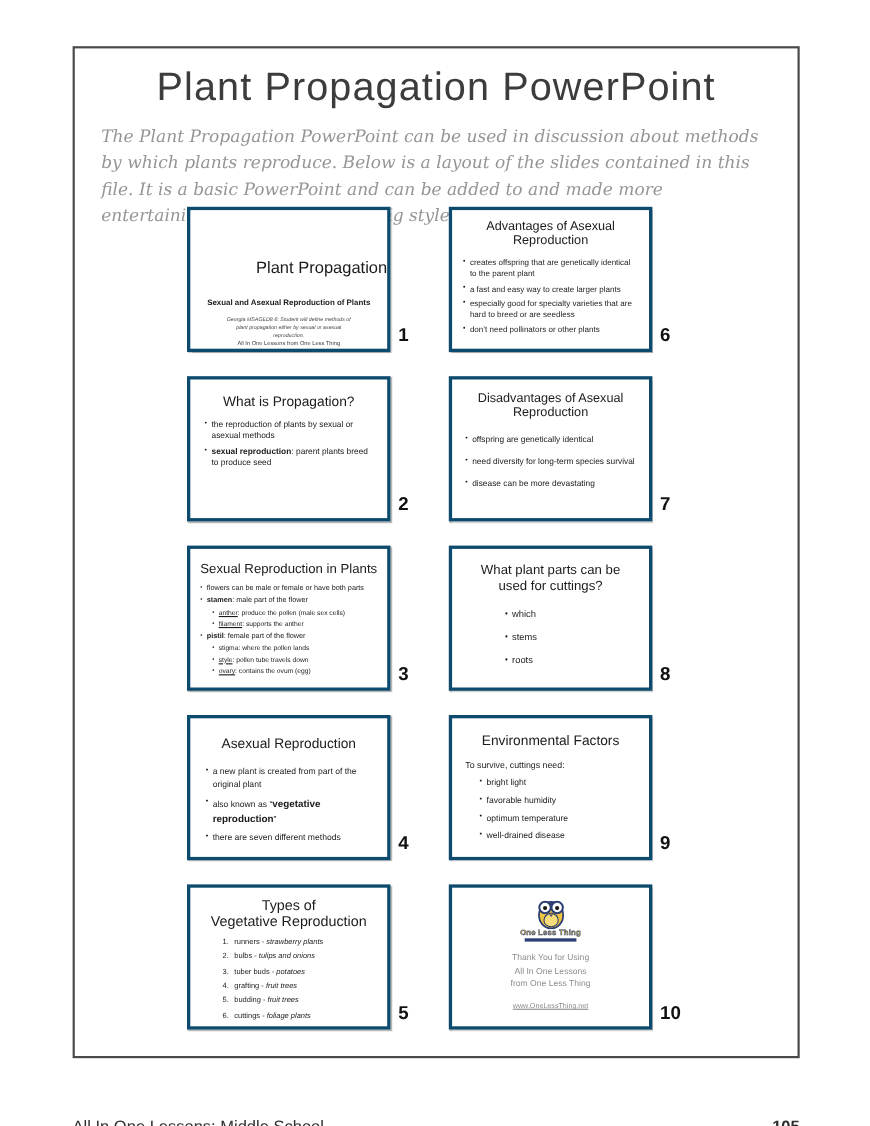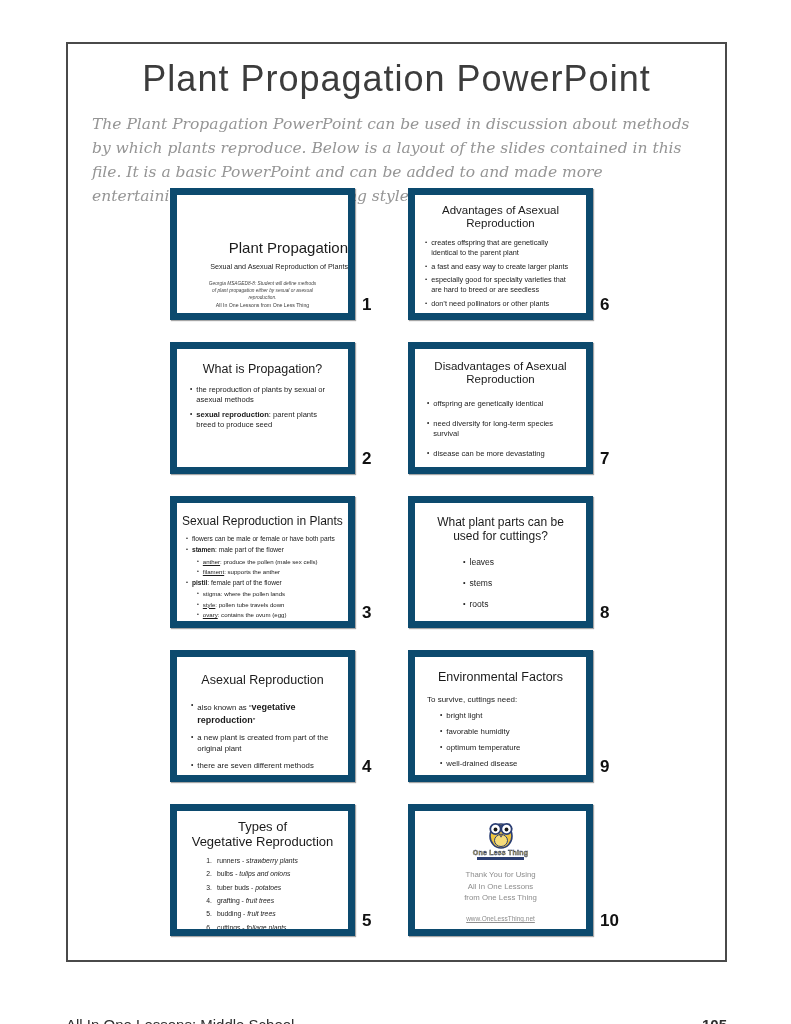--- a/index.html
+++ b/index.html
@@ -21,36 +21,36 @@
   #intro {
     margin:12px 24px 0 24px; font-family:"DejaVu Serif", serif;
     font-style:italic; font-size:15.5px; line-height:1.55; color:#959595;
   }
   
   .col { position:absolute; top:188px; display:flex; flex-direction:column; gap:22px; }
   #col-left  { left:170px; }
   #col-right { left:408px; }
   .cell { display:flex; align-items:flex-end; }
   .slide {
-    width:185px; height:132px; background:#fff; border:7px solid #0c4a6e;
+    width:185px; height:132px; background:#fff; border:3px solid #0c4a6e;
     box-shadow:1px 1px 1px rgba(0,0,0,.35); color:#1b1b1b;
     display:flex; flex-direction:column; overflow:hidden;
   }
   .slide-num { margin-left:7px; margin-bottom:5px; font-size:17px; font-weight:600; color:#111; }
   .slide-title { text-align:center; white-space:pre-line; line-height:1.15; font-weight:400; }
   .list { }
   .item { display:flex; }
   .mark { flex:0 0 auto; margin-right:4px; font-size:.85em; }
   .body { }
   .b { font-weight:bold; }
   .u { text-decoration:underline; }
   .i { font-style:italic; }
   
   .s1 .t-title  { margin-top:44px; font-size:15px; text-align:right; }
-  .s1 .t-sub    { margin-top:6px; font-size:7.2px; font-weight:normal; text-align:right; }
+  .s1 .t-sub    { margin-top:18px; font-size:7.2px; font-weight:bold; text-align:center; }
   .s1 .t-std    { margin-top:9px; font-size:4.8px; font-style:italic; text-align:center;
                   padding:0 30px; color:#454545; line-height:1.5; }
   .s1 .t-credit { margin-top:auto; margin-bottom:13px; font-size:5.2px; text-align:center; color:#3a3a3a; }
   
   .s2 .slide-title { margin-top:13px; font-size:12.5px; }
   .s2 .list { margin-top:9px; padding:0 13px; }
   .s2 .item { font-size:7.6px; line-height:1.3; margin-bottom:5px; }
   
   .s3 .slide-title { margin-top:12px; font-size:12px; }
   .s3 .list { margin-top:6px; padding:0 9px; }
@@ -176,25 +176,25 @@
           </div>
         </div>
         <div class="slide-num">3</div>
       </div>
       <div class="cell">
         <div class="slide s4">
           <div class="slide-title">Asexual Reproduction</div>
           <div class="list">
             <div class="item">
               <span class="mark">•</span>
+              <span class="body"><span>a new plant is created from part of the original plant</span></span>
+            </div>
+            <div class="item">
+              <span class="mark">•</span>
               <span class="body"><span>also known as “</span><span class="b">vegetative reproduction</span><span>”</span></span>
-            </div>
-            <div class="item">
-              <span class="mark">•</span>
-              <span class="body"><span>a new plant is created from part of the original plant</span></span>
             </div>
             <div class="item">
               <span class="mark">•</span>
               <span class="body"><span>there are seven different methods</span></span>
             </div>
           </div>
         </div>
         <div class="slide-num">4</div>
       </div>
       <div class="cell">
@@ -282,21 +282,21 @@
         </div>
         <div class="slide-num">7</div>
       </div>
       <div class="cell">
         <div class="slide s8">
           <div class="slide-title">What plant parts can be
 used for cuttings?</div>
           <div class="list">
             <div class="item">
               <span class="mark">•</span>
-              <span class="body"><span>leaves</span></span>
+              <span class="body"><span>which</span></span>
             </div>
             <div class="item">
               <span class="mark">•</span>
               <span class="body"><span>stems</span></span>
             </div>
             <div class="item">
               <span class="mark">•</span>
               <span class="body"><span>roots</span></span>
             </div>
           </div>

